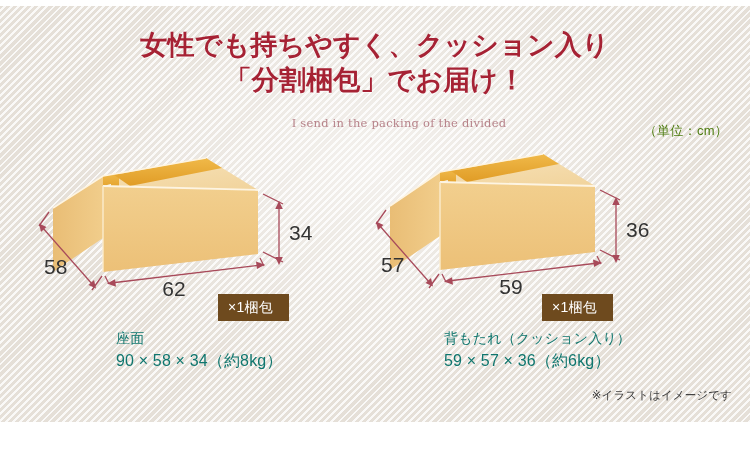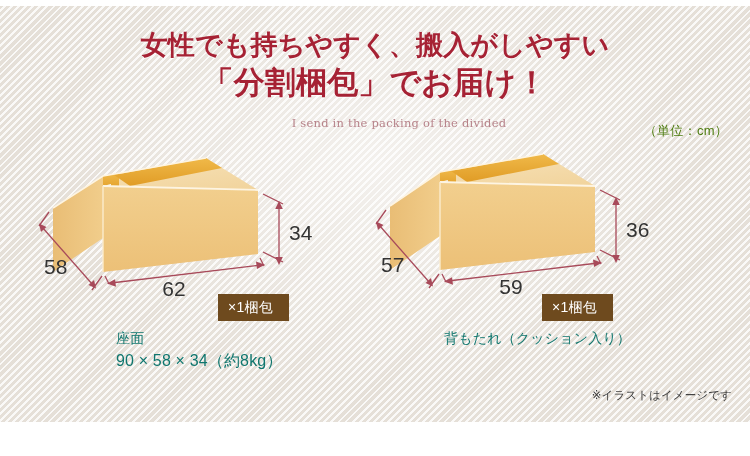--- a/index.html
+++ b/index.html
@@ -49,21 +49,21 @@
     width: 750px;
     text-align: center;
     color: #a62234;
     font-family: "DejaVu Serif", "Liberation Serif", serif;
     font-weight: bold;
     line-height: 1.28;
     letter-spacing: 0.01em;
     text-shadow: 0 1px 0 rgba(255,255,255,0.75);
   }
   .title-line1 { font-size: 27px; display: block; }
-  .title-line2 { font-size: 31px; display: block; }
+  .title-line2 { font-size: 27px; display: block; }
 
   .subtitle {
     position: absolute;
     left: 0;
     top: 116px;
     width: 750px;
     text-align: center;
     color: #b7838a;
     font-family: "DejaVu Serif", "Liberation Serif", serif;
     font-size: 11.5px;
@@ -149,21 +149,21 @@
   }
 </style>
 </head>
 <body>
 
 <div id="stage">
 
   <div id="bg"></div>
 
   <div class="title-block">
-    <span class="title-line1">女性でも持ちやすく、搬入がしやすい</span>
+    <span class="title-line1">女性でも持ちやすく、クッション入り</span>
     <span class="title-line2">「分割梱包」でお届け！</span>
   </div>
 
   <div class="subtitle">I send in the packing of the divided</div>
 
   <div class="unit-note">（単位：cm）</div>
 
   <div class="package" id="package-left">
 
     <svg class="box-art" viewBox="0 0 330 148" width="330" height="148">
@@ -291,18 +291,19 @@
         <polygon points="4,73.5 11.5,77 6,82" fill="#a84a5a" stroke="none"></polygon>
         <polygon points="61,138.5 53.5,135 59,130" fill="#a84a5a" stroke="none"></polygon>
       </g>
       <text x="9" y="124" font-size="21">57</text>
     </svg>
 
     <div class="badge">×1梱包</div>
 
     <div class="caption">
       <span class="cap-name">背もたれ（クッション入り）</span>
+      <span class="cap-dims">59 × 57 × 36（約6kg）</span>
     </div>
   </div>
 
   <div class="footnote">※イラストはイメージです</div>
 
 </div>
 
 </body></html>

